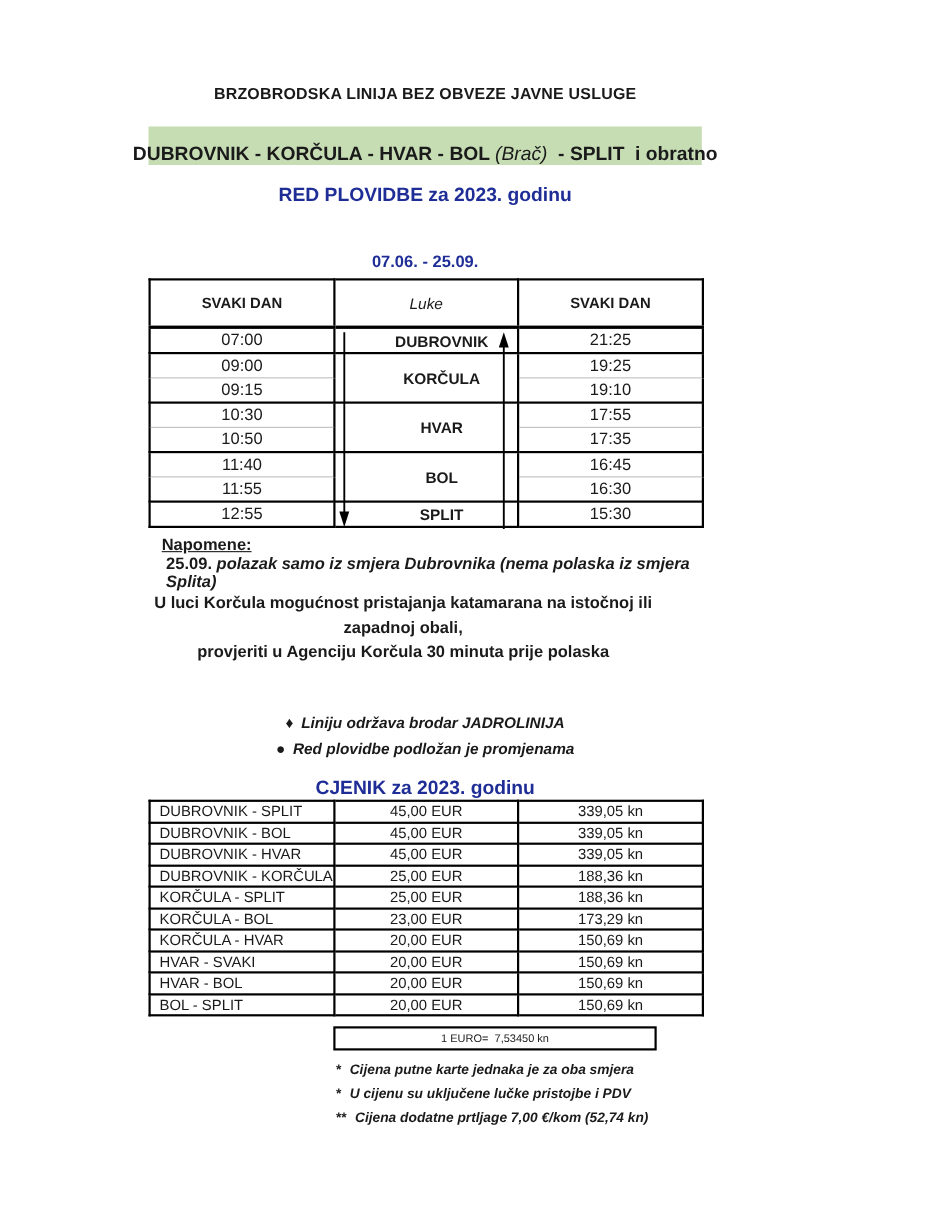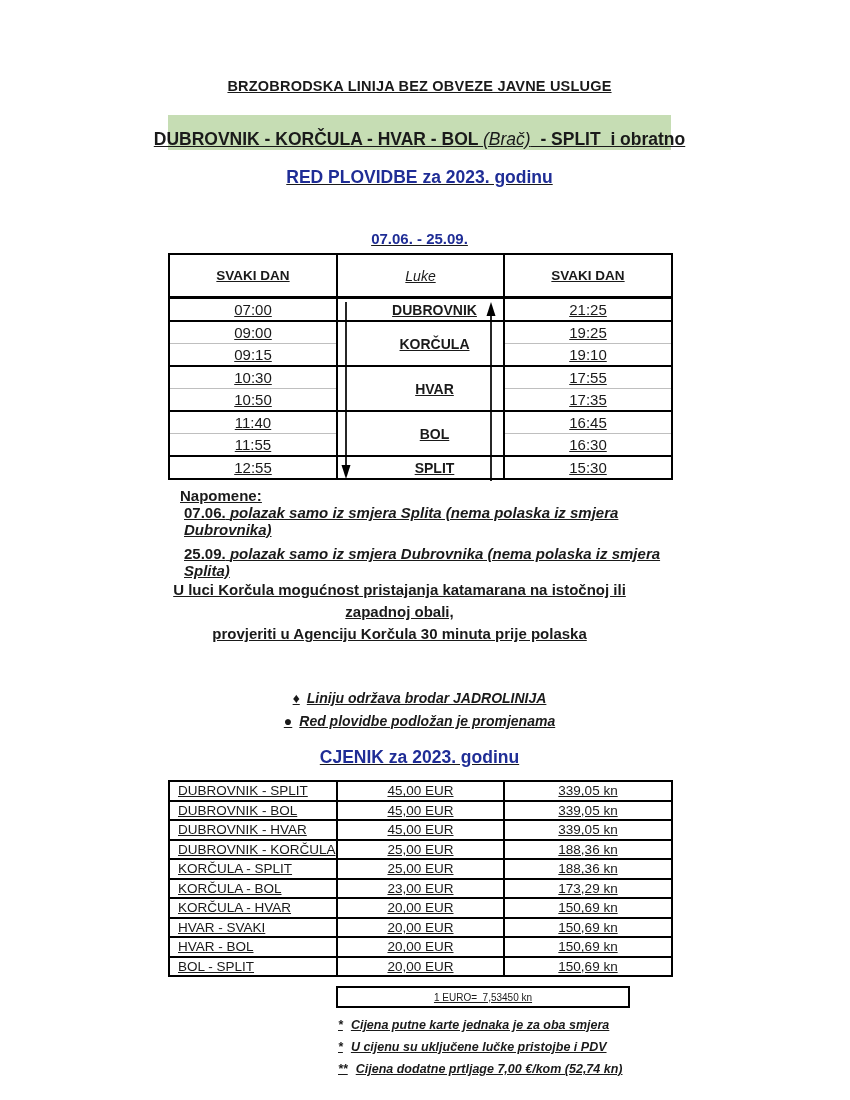--- a/index.html
+++ b/index.html
@@ -1,21 +1,21 @@
 <!DOCTYPE html>
 <html style="--accent_green: #c6ddb4; --heading_blue: #1f2d96; --light_row_line: #bfbfbf;"><head>
 <meta charset="utf-8">
 <style>
   html,body { margin:0; padding:0; }
   body {
     width:850px; height:1100px; background:#ffffff; position:relative;
     font-family:"Liberation Sans", sans-serif; color:#1a1a1a;
     -webkit-font-smoothing:antialiased;
   }
-  .content { position:absolute; left:168px; top:0; width:503px;text-decoration:underline; }
+  .content { position:absolute; left:135px; top:0; width:503px; }
 
   .title1 { margin-top:78px; text-align:center; font-weight:bold; font-size:14.5px; letter-spacing:.2px; }
 
   .route-bar {
     margin-top:21px; height:35px; background:var(--accent_green,#c6ddb4);
     display:flex; align-items:flex-end; justify-content:center;
     font-size:17.5px; font-weight:bold; white-space:pre;
   }
   .route-bar .it { font-style:italic; font-weight:normal; }
 
@@ -40,21 +40,21 @@
   .nap-items { margin-left:16px; display:flex; flex-direction:column; gap:7px; }
   .nap-text { font-style:italic; }
 
   .korcula { text-align:center; font-weight:bold; font-size:15px; line-height:22px; padding-right:40px; }
 
   .bullets { margin-top:42px; text-align:center; font-size:14px; font-weight:bold; font-style:italic; line-height:23px; }
   .bullets .marker { font-style:normal; margin-right:7px; }
 
   .cjenik { margin-top:14px; font-size:17.5px; }
 
-  table.price { border-collapse:collapse; width:503px; table-layout:fixed; margin-top:12px; border:2px solid #7f1d1d; }
+  table.price { border-collapse:collapse; width:503px; table-layout:fixed; margin-top:0; border:2px solid #7f1d1d; }
   .price col.c1 { width:168px; } .price col.c2 { width:167px; } .price col.c3 { width:168px; }
   .price td { border:2px solid #000; height:17.5px; font-size:13.5px; text-align:center; padding:0; }
   .price td.route { text-align:left; padding-left:8px; }
 
   .euro-box {
     margin-top:9px; margin-left:168px; width:294px; height:22px; box-sizing:border-box;
     border:2px solid #000; display:flex; align-items:center; justify-content:center;
     font-size:10px; white-space:pre;
   }
 
@@ -138,21 +138,20 @@
       <g>
         <polygon points="318.5,17 327.5,17 323,3" fill="#000"></polygon>
         <line x1="323" y1="15" x2="323" y2="182" stroke="#000" stroke-width="1.7"></line>
       </g>
     </svg>
   </div>
 
   <div class="napomene">
     <span class="nap-label">Napomene:</span>
     <div class="nap-items">
-      <div class="nap-item"><span class="nap-date">07.06.</span> <span class="nap-text">polazak samo iz smjera Splita (nema polaska iz smjera Dubrovnika)</span></div>
       <div class="nap-item"><span class="nap-date">25.09.</span> <span class="nap-text">polazak samo iz smjera Dubrovnika (nema polaska iz smjera Splita)</span></div>
     </div>
   </div>
 
   <div class="korcula">
     <div>U luci Korčula mogućnost pristajanja katamarana na istočnoj ili zapadnoj obali,</div>
     <div>provjeriti u Agenciju Korčula 30 minuta prije polaska</div>
   </div>
 
   <div class="bullets">

